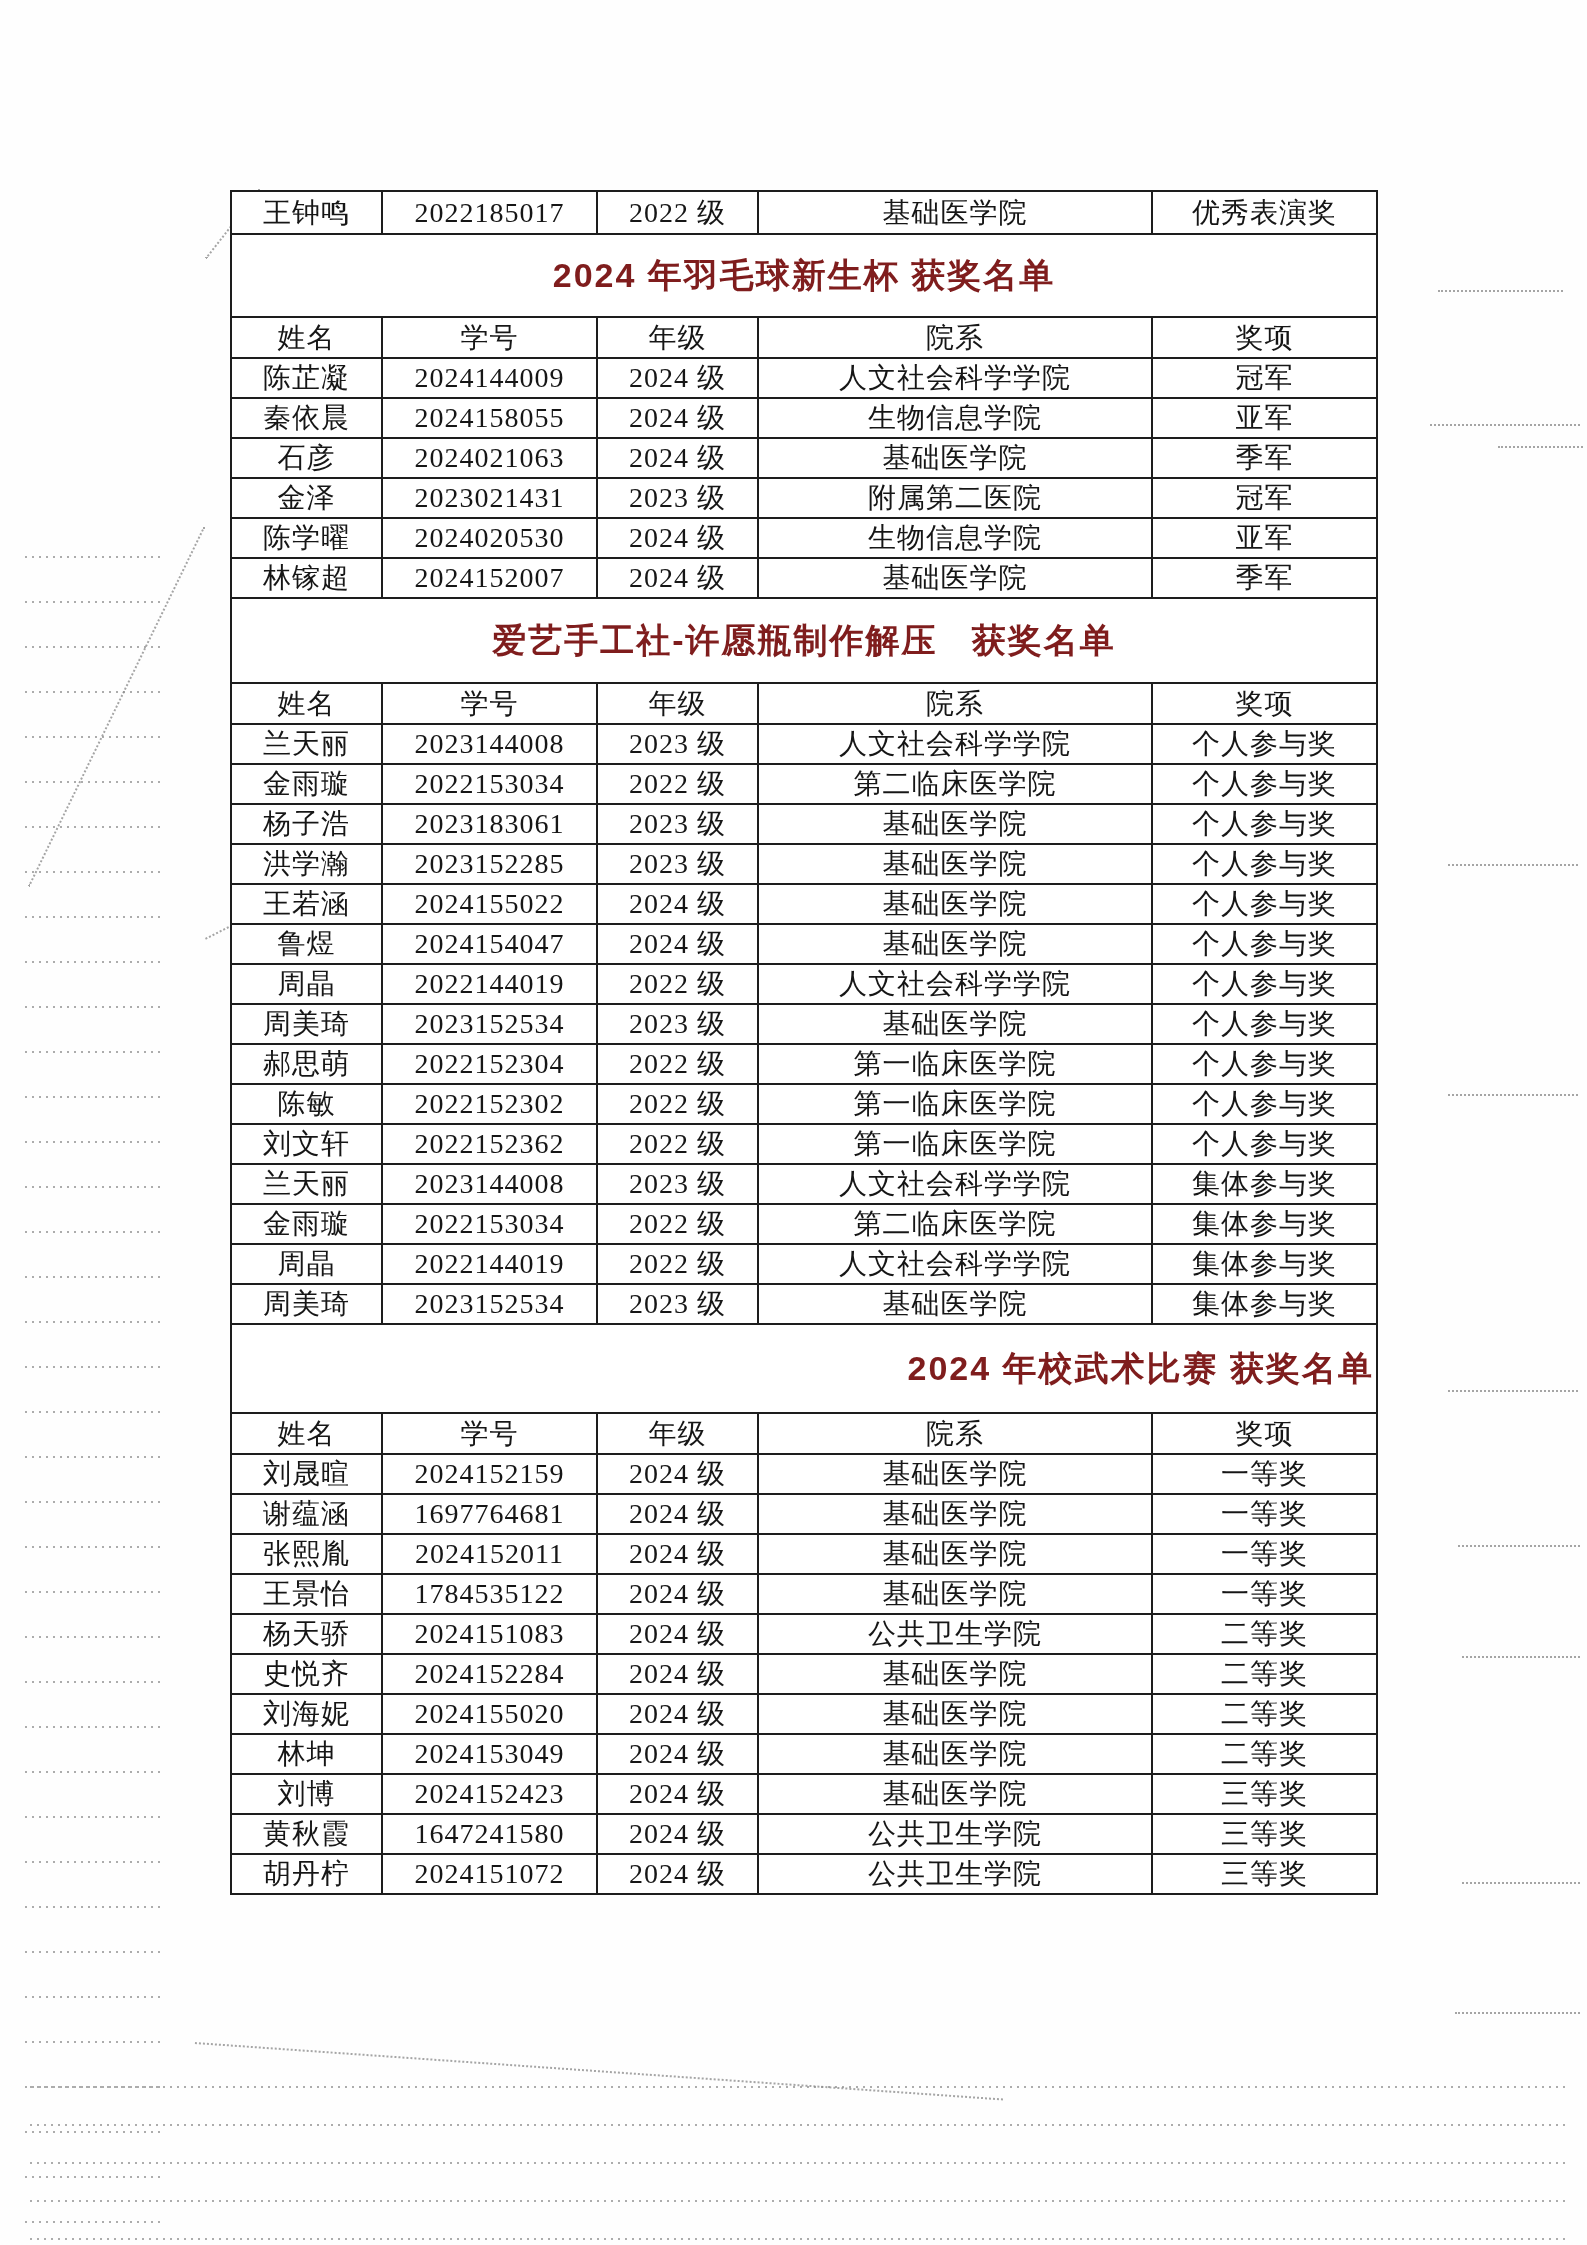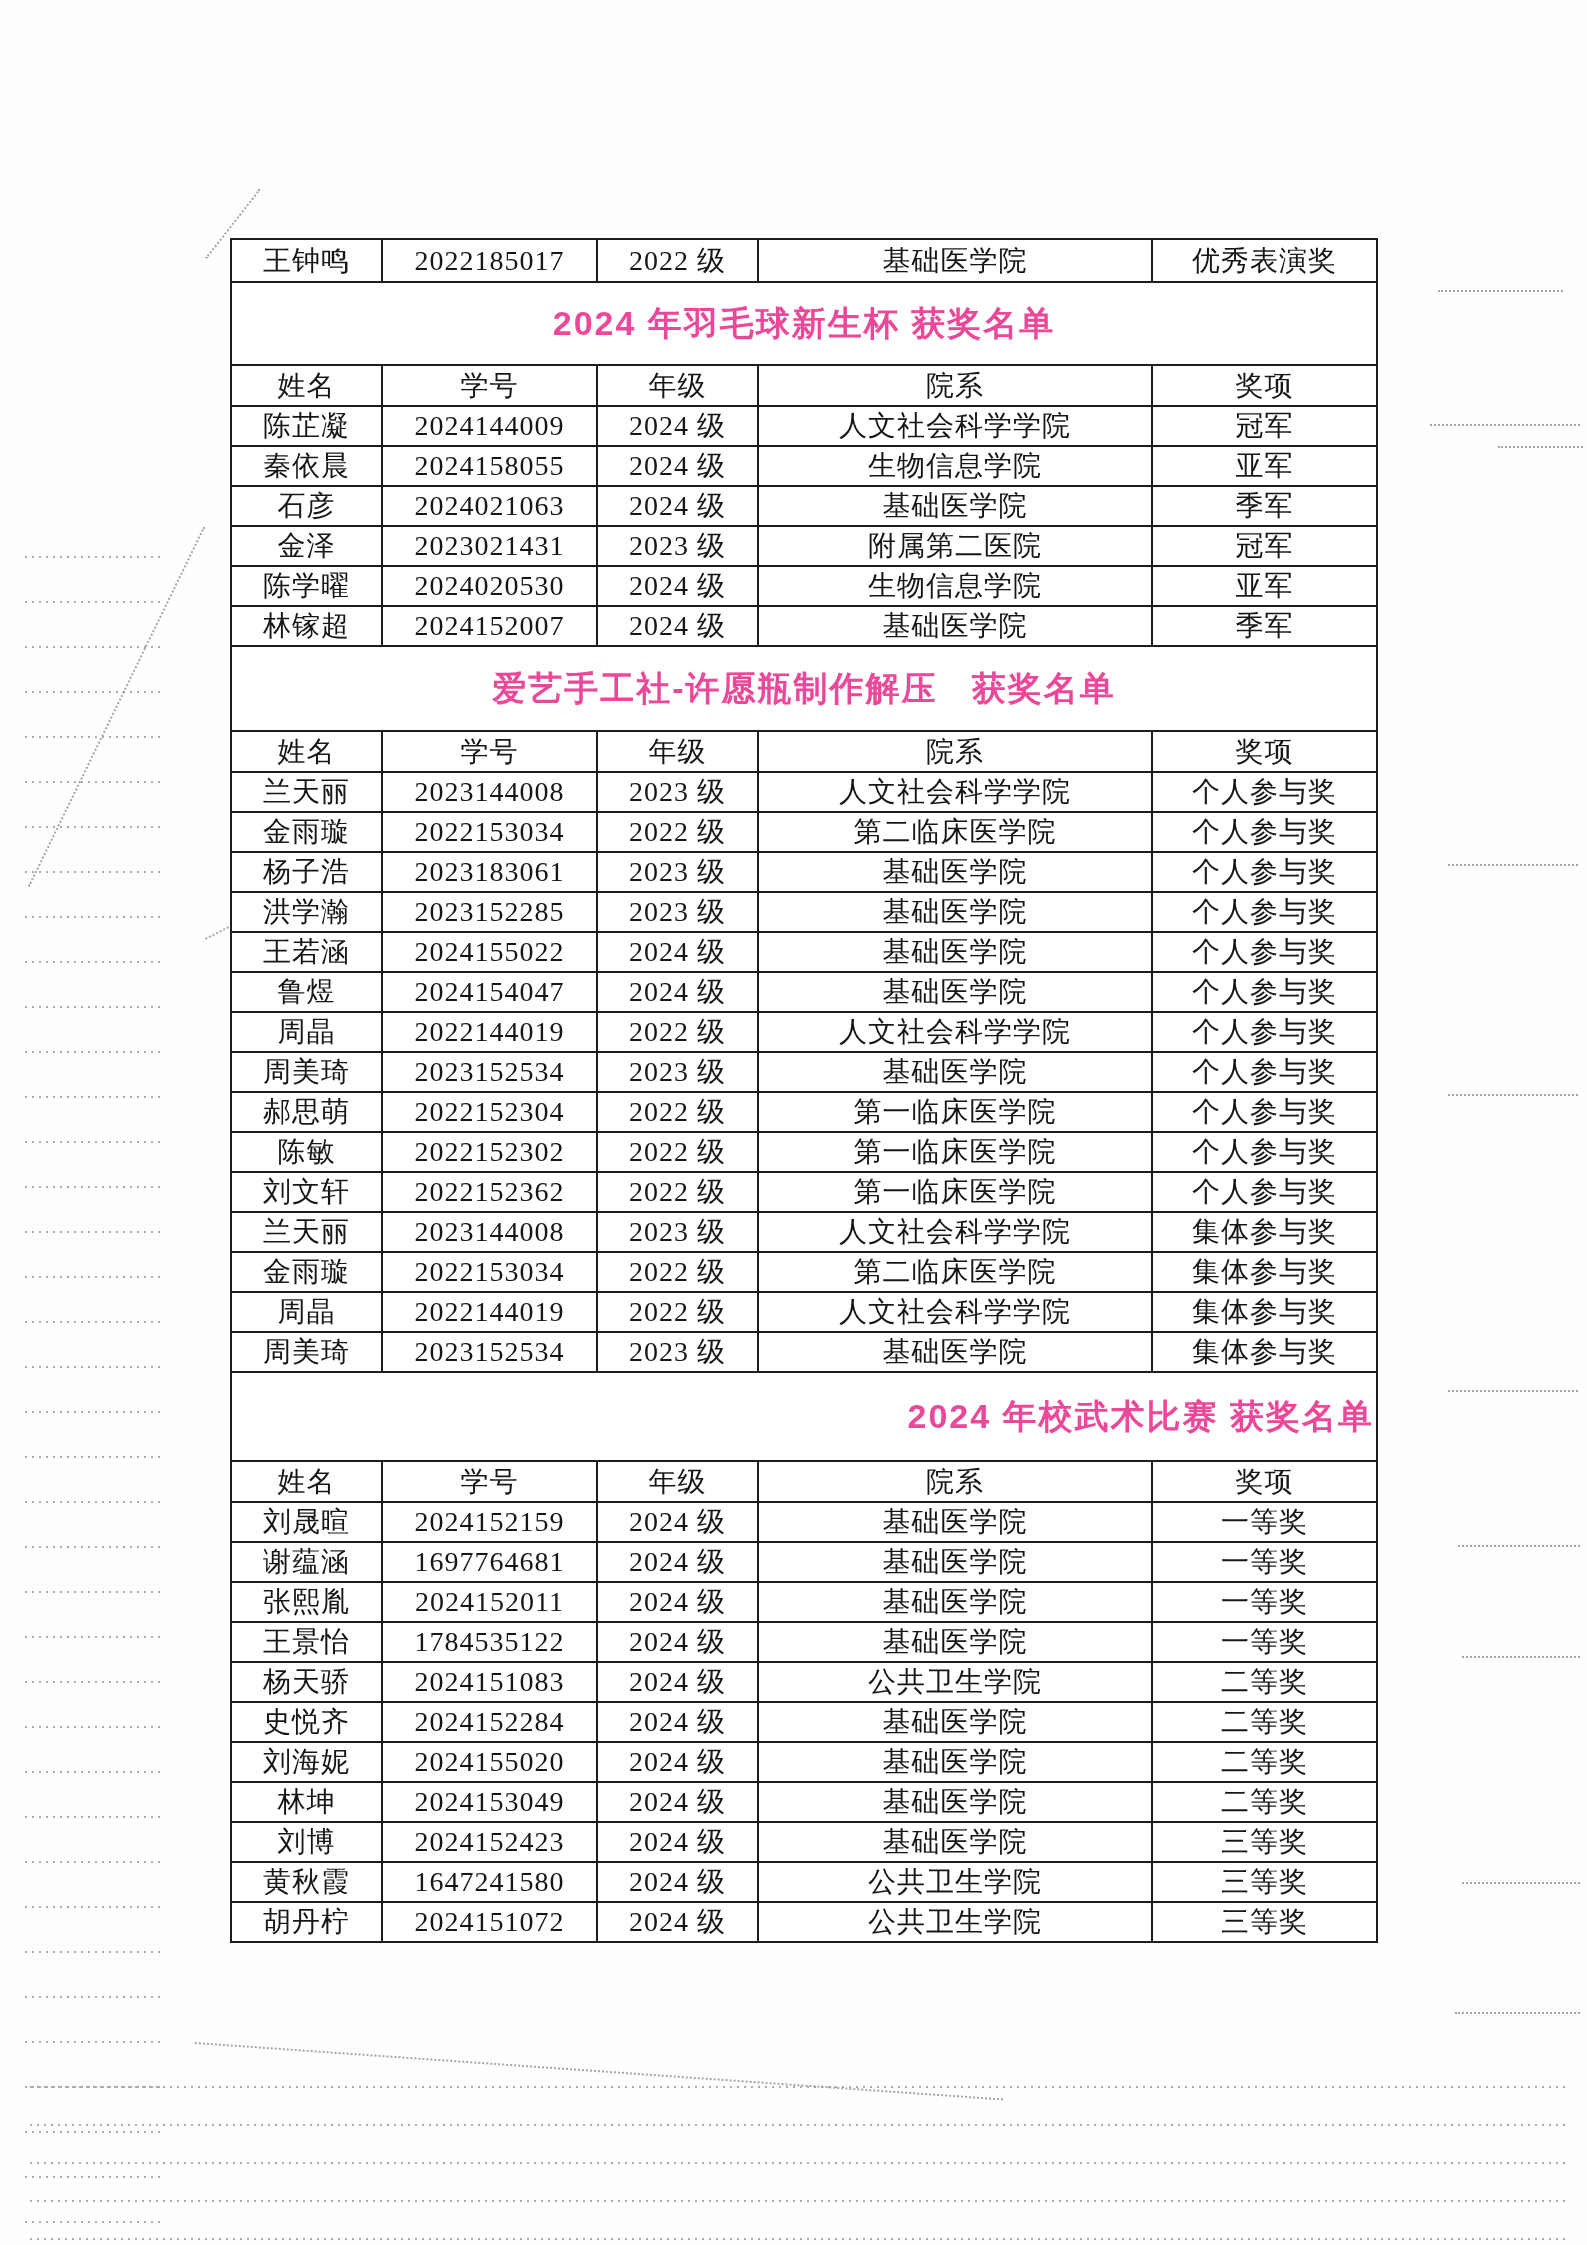--- a/index.html
+++ b/index.html
@@ -7,35 +7,34 @@
     width:1587px;height:2245px;background:#ffffff;position:relative;
     font-family:"Liberation Serif","DejaVu Serif",serif;
     overflow:hidden;
   }
   .page{position:absolute;inset:0;background:#fefefe;}
 
   table.award-table{
     position:absolute;left:230px;top:190px;width:1146px;
     border-collapse:collapse;table-layout:fixed;
     background:#fff;
-    margin-top:48px;
   }
   .award-table td,.award-table th{
     border:2px solid #1d1d1d;
     text-align:center;vertical-align:middle;
     font-size:28px;color:#161616;padding:0 2px;
     font-weight:normal;letter-spacing:1px;
     overflow:hidden;white-space:nowrap;
   }
   tr.lead td{height:41px;}
   tr.head th{height:39px;}
   tr.data td{height:38px;}
   tr.title-row td{
     font-family:"Liberation Sans","DejaVu Sans",sans-serif;
-    font-weight:bold;font-size:34px;color:#ec4899;
+    font-weight:bold;font-size:34px;color:#7f1d1d;
     white-space:pre;letter-spacing:2px;
   }
   tr.title-row.h0 td{height:81px;}
   tr.title-row.h1 td{height:83px;}
   tr.title-row.h2 td{height:87px;text-align:right;}
 
   
   .art{position:absolute;border-top:2px dotted #8f8f8f;opacity:.8;transform-origin:0 0;}
   .dotstrip{
     position:absolute;

